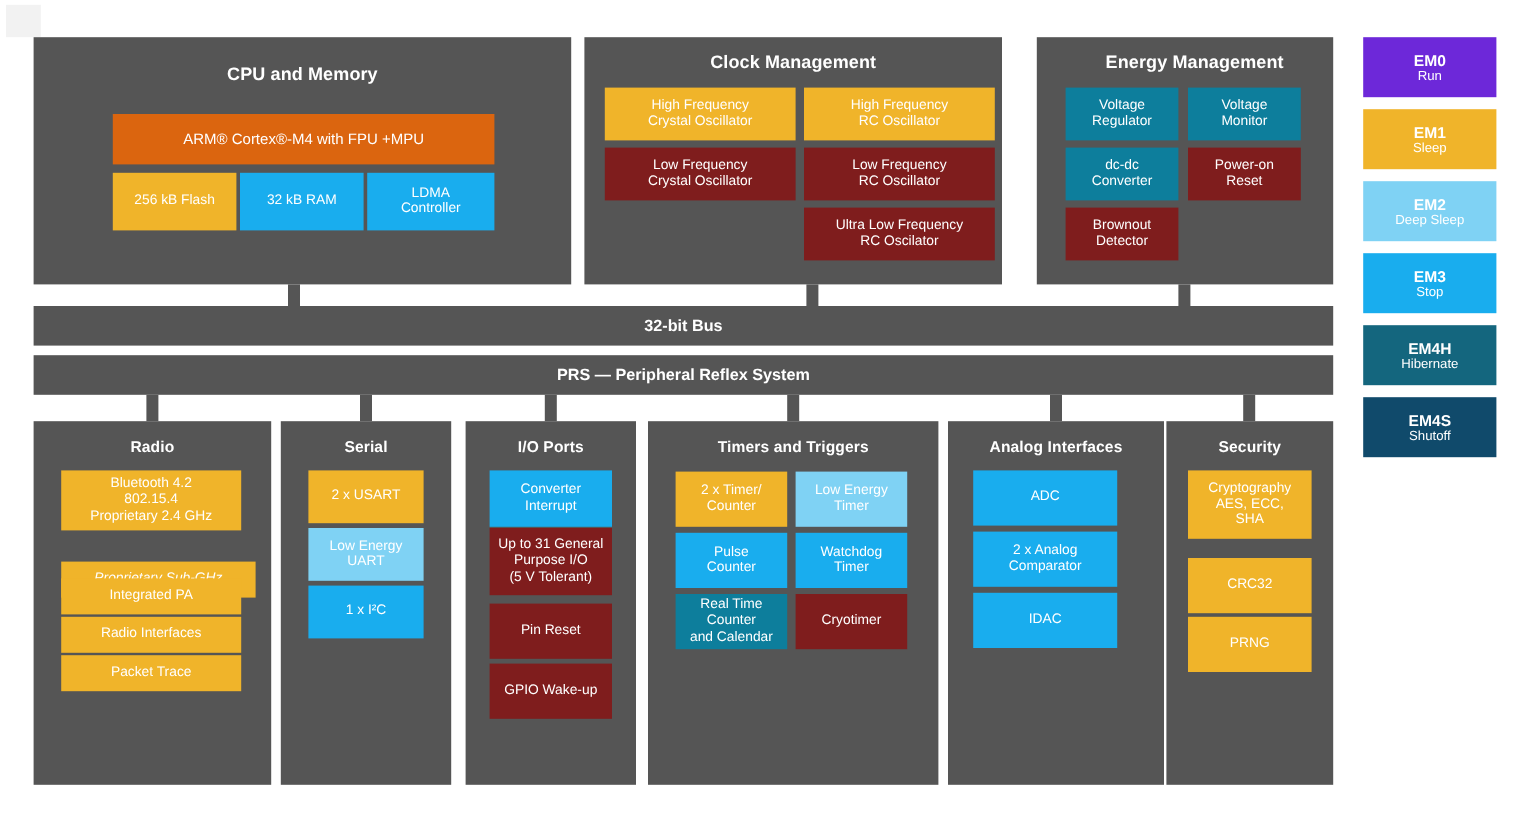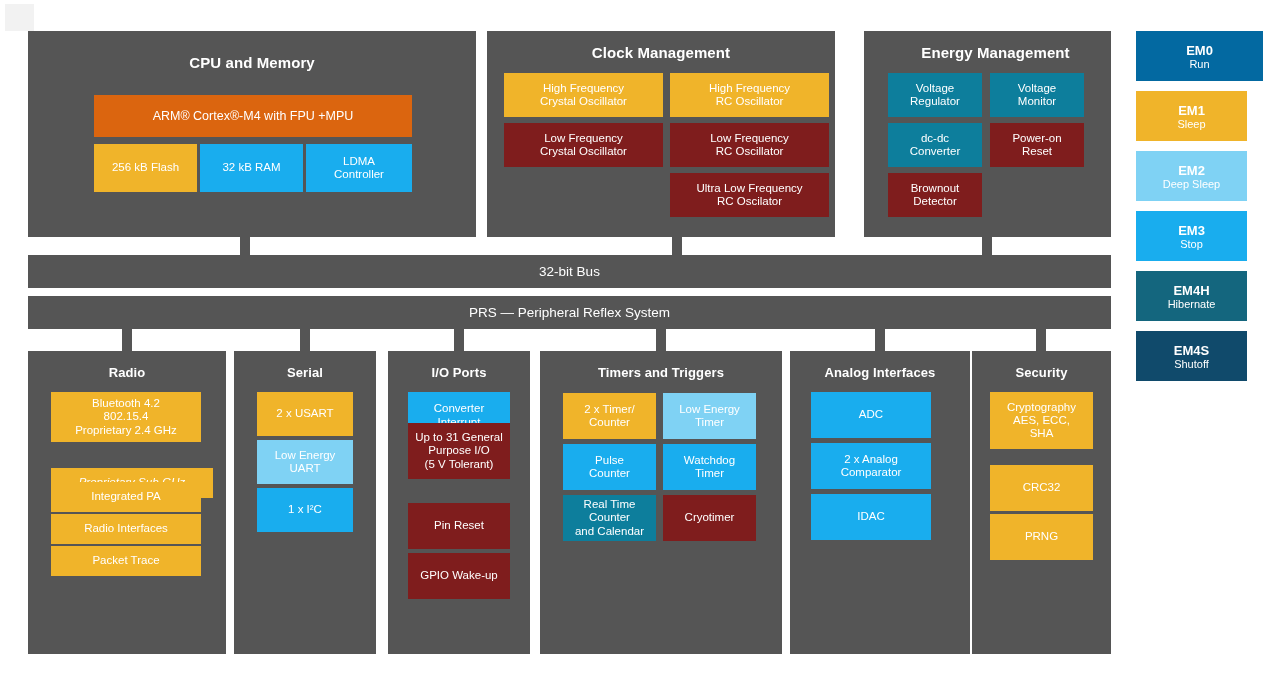--- a/index.html
+++ b/index.html
@@ -47,21 +47,21 @@
   .c-blue    { background: #19adee; }
   .c-ltblue  { background: #7fd2f4; }
   .c-teal    { background: #0d7e9c; }
   .c-navy    { background: #7f1d1d; }
 
   
   .bus {
     position: absolute;
     background: #555555;
     display: flex; align-items: center; justify-content: center;
-    color: #ffffff; font-weight: normal; font-size: 13.5px;
+    color: #ffffff; font-weight: bold; font-size: 13.5px;
   }
 
   
   .conn { position: absolute; background: #555555; }
 
   .t-cpu   { font-size: 15px; }
   .t-sec   { font-size: 13px; }
   .t-em    { font-size: 13px; font-weight: bold; color:#fff; }
   .em-sub  { font-size: 11px; font-weight: normal; color:#fff; display:block; }
   .em-box {
@@ -108,21 +108,21 @@
 Regulator</div>
   <div class="blk c-teal" style="left:990px; top:73px; width:94px; height:44px; white-space:pre-line;">Voltage
 Monitor</div>
   <div class="blk c-navy" style="left:990px; top:123px; width:94px; height:44px; white-space:pre-line;">Power-on
 Reset</div>
   <div class="blk c-teal" style="left:888px; top:123px; width:94px; height:44px; white-space:pre-line;">dc-dc
 Converter</div>
   <div class="blk c-navy" style="left:888px; top:173px; width:94px; height:44px; white-space:pre-line;">Brownout
 Detector</div>
 
-  <div class="em-box" style="left:1136px; top:31px; width:127px; height:50px; background:#0369a1;">
+  <div class="em-box" style="left:1136px; top:31px; width:111px; height:50px; background:#6d28d9;">
     <span class="t-em">EM0</span>
     <span class="em-sub">Run</span>
   </div>
   <div class="em-box" style="left:1136px; top:91px; width:111px; height:50px; background:#f0b42a;">
     <span class="t-em">EM1</span>
     <span class="em-sub">Sleep</span>
   </div>
   <div class="em-box" style="left:1136px; top:151px; width:111px; height:50px; background:#7fd2f4;">
     <span class="t-em">EM2</span>
     <span class="em-sub">Deep Sleep</span>
@@ -176,21 +176,21 @@
   <div class="blk c-yellow" style="left:257px; top:392px; width:96px; height:44px;">2 x USART</div>
   <div class="blk c-ltblue" style="left:257px; top:440px; width:96px; height:44px; white-space:pre-line;">Low Energy
 UART</div>
   <div class="blk c-blue" style="left:257px; top:488px; width:96px; height:44px;">1 x I²C</div>
 
   <div class="panel" style="left:388px; top:351px; width:142px; height:303px;">
     <div class="panel-title t-sec" style="margin-top:14px;">I/O Ports</div>
   </div>
   <div class="blk c-blue" style="left:408px; top:392px; width:102px; height:47px; white-space:pre-line;">Converter
 Interrupt</div>
-  <div class="blk c-navy" style="left:408px; top:423px; width:102px; height:56px; white-space:pre-line;">Up to 31 General
+  <div class="blk c-navy" style="left:408px; top:440px; width:102px; height:56px; white-space:pre-line;">Up to 31 General
 Purpose I/O
 (5 V Tolerant)</div>
   <div class="blk c-navy" style="left:408px; top:503px; width:102px; height:46px;">Pin Reset</div>
   <div class="blk c-navy" style="left:408px; top:553px; width:102px; height:46px;">GPIO Wake-up</div>
 
   <div class="panel" style="left:540px; top:351px; width:242px; height:303px;">
     <div class="panel-title t-sec" style="margin-top:14px;">Timers and Triggers</div>
   </div>
   <div class="blk c-yellow" style="left:563px; top:393px; width:93px; height:46px; white-space:pre-line;">2 x Timer/
 Counter</div>

